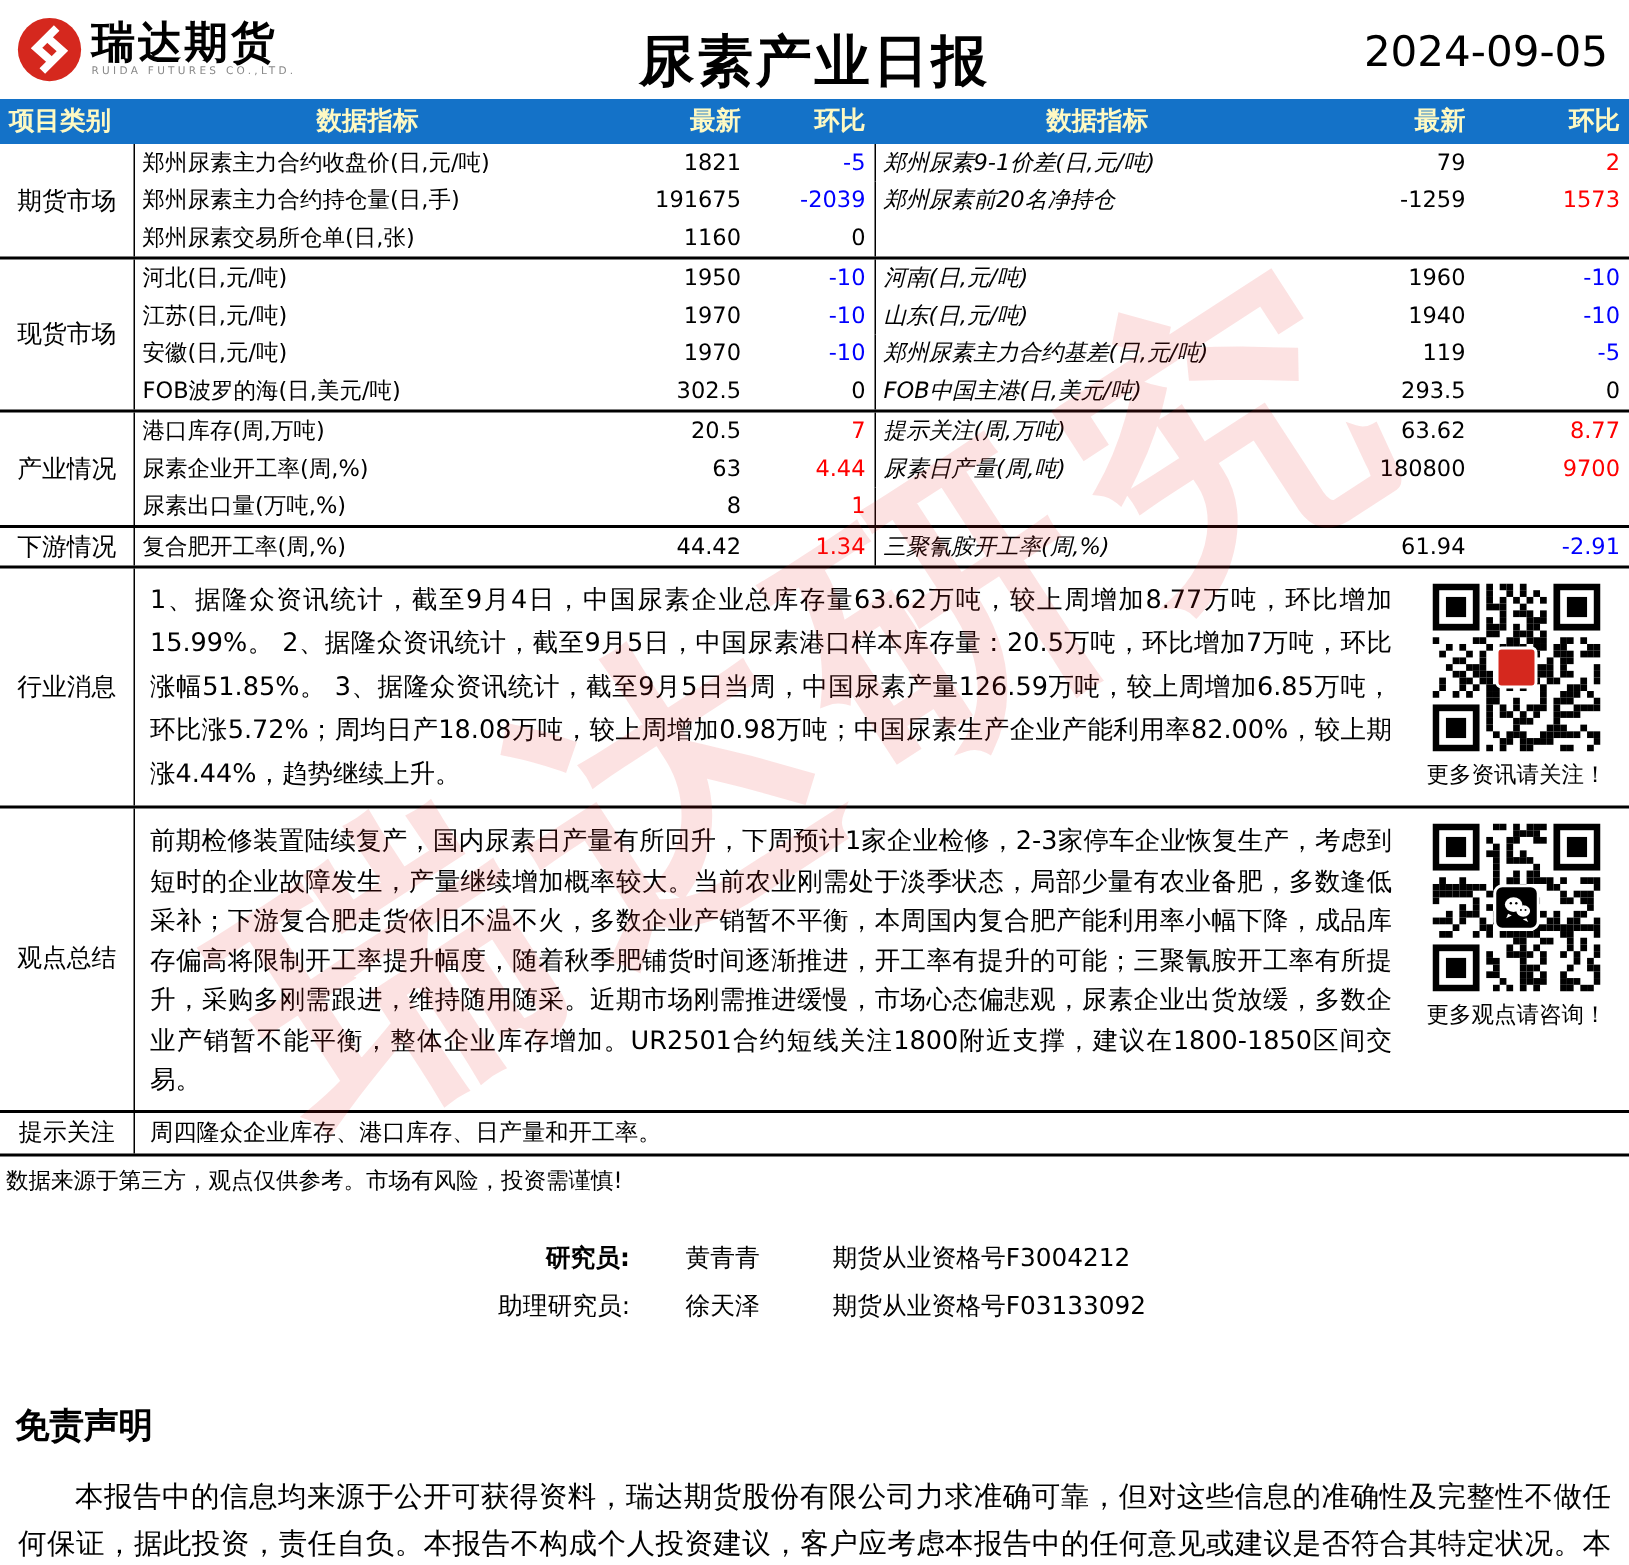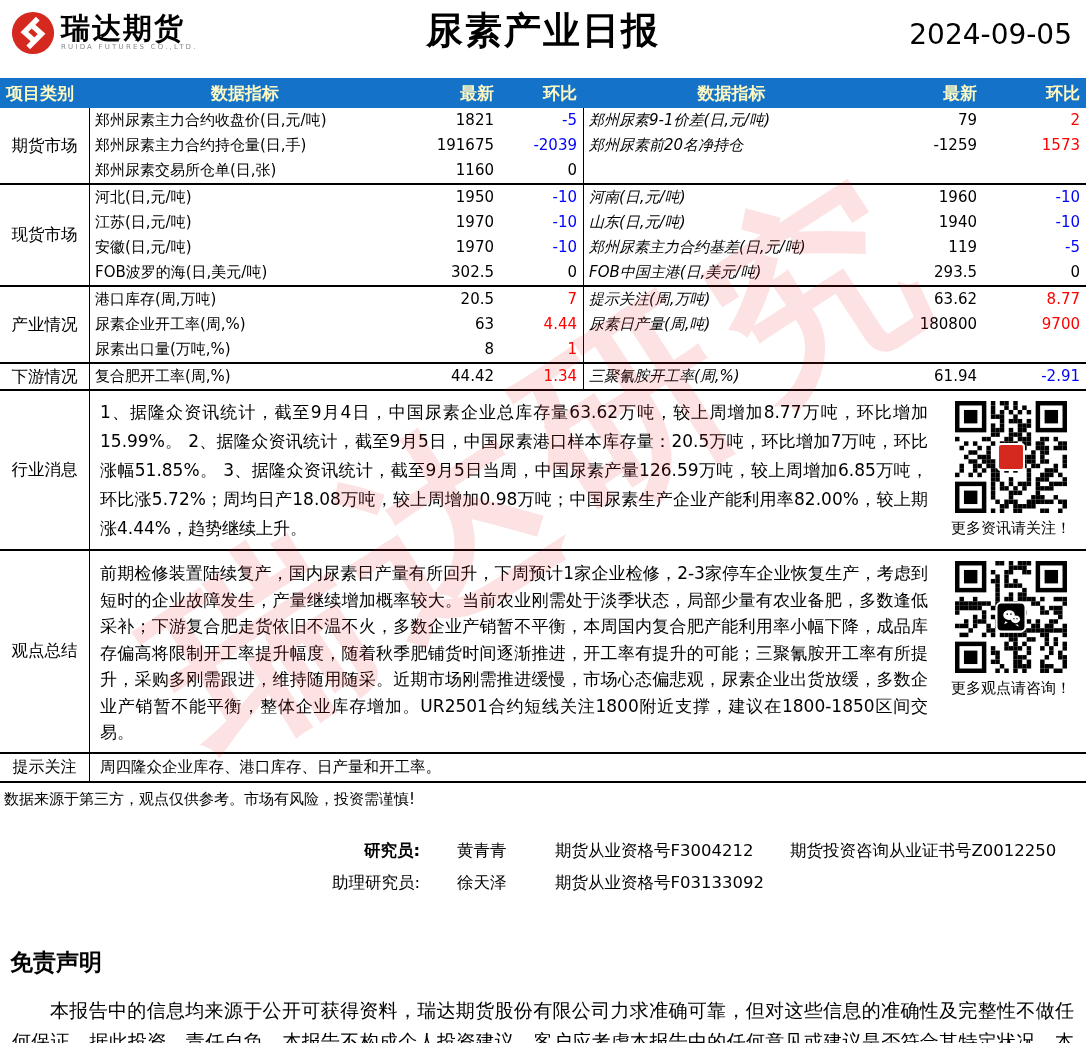--- a/index.html
+++ b/index.html
@@ -7,26 +7,26 @@
     --up-red:#fe0000;
     --down-blue:#0000fe;
   }
   *{box-sizing:border-box;}
   html,body{margin:0;padding:0;background:#fff;}
   body{
     width:1086px;height:1043px;overflow:hidden;position:relative;
     font-family:"DejaVu Sans","Liberation Sans",sans-serif;color:#000;
   }
   
-  .top{position:relative;height:78px;}
+  .top{position:relative;height:66px;}
   .logo{position:absolute;left:10px;top:10px;display:flex;align-items:flex-start;gap:5px;}
   .logo-txt{display:flex;flex-direction:column;}
   .logo-name{font-size:29px;font-weight:bold;letter-spacing:2px;line-height:36px;}
   .logo-sub{font-size:7px;color:#888;letter-spacing:2.2px;margin-top:-3px;text-align:right;}
-  .title{text-align:center;font-size:37px;font-weight:bold;padding-top:6px;letter-spacing:2px;}
+  .title{text-align:center;font-size:37px;font-weight:bold;padding-top:16px;letter-spacing:2px;}
   .date{position:absolute;right:14px;top:18px;font-size:28px;}
   
   .thead{
     display:grid;grid-template-columns:90px 310px 100px 83px 297px 103px 103px;
     background:var(--header-blue);color:#fef9c3;font-weight:bold;font-size:17px;
     height:30px;line-height:30px;
   }
   .thead .cl{padding-left:6px;text-align:left;}
   .thead .cc{text-align:center;}
   .thead .cr{text-align:right;padding-right:6px;}
@@ -705,21 +705,20 @@
   <div class="content">周四隆众企业库存、港口库存、日产量和开工率。</div>
 </div>
 
 <div class="footnote">数据来源于第三方，观点仅供参考。市场有风险，投资需谨慎!</div>
 
 <div class="researchers">
   <div class="r-row">
     <div class="r-role bold">研究员:</div>
     <div class="r-name">黄青青</div>
     <div class="r-cert">期货从业资格号F3004212</div>
-    <div class="r-cert">期货投资咨询从业证书号Z0012250</div>
   </div>
   <div class="r-row">
     <div class="r-role">助理研究员:</div>
     <div class="r-name">徐天泽</div>
     <div class="r-cert">期货从业资格号F03133092</div>
     <div class="r-cert"></div>
   </div>
 </div>
 
 <div class="disc-title">免责声明</div>

